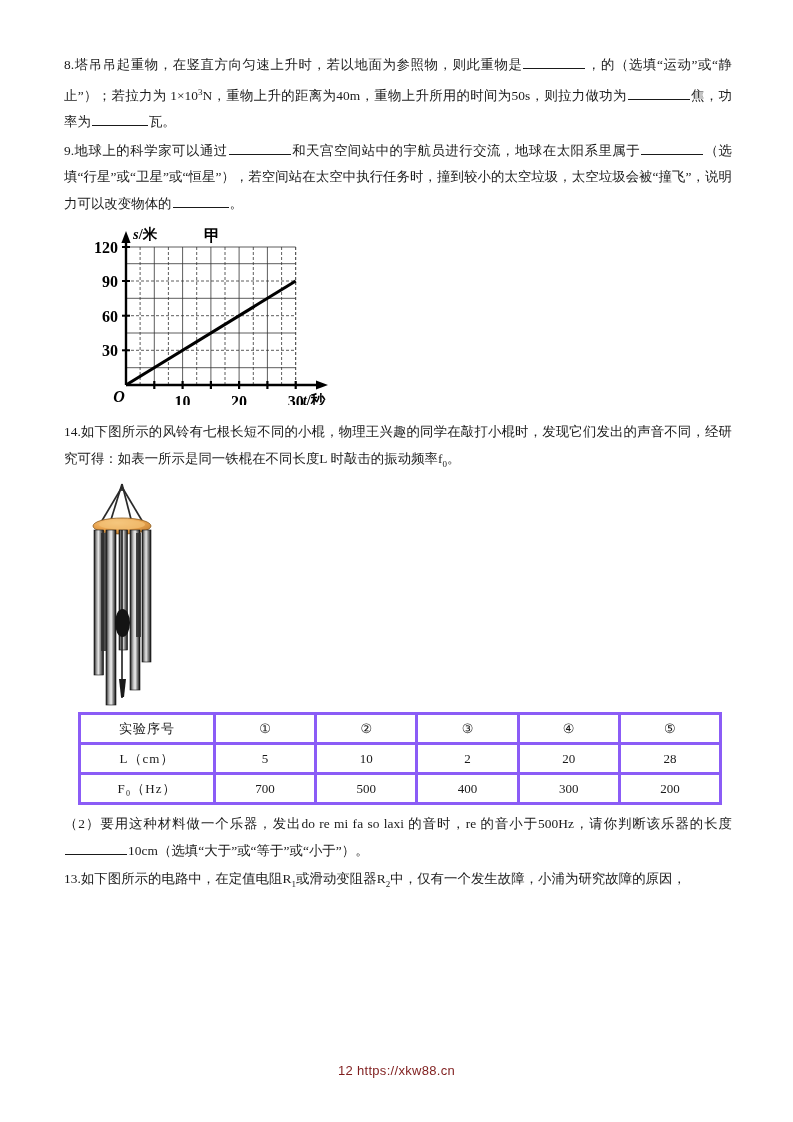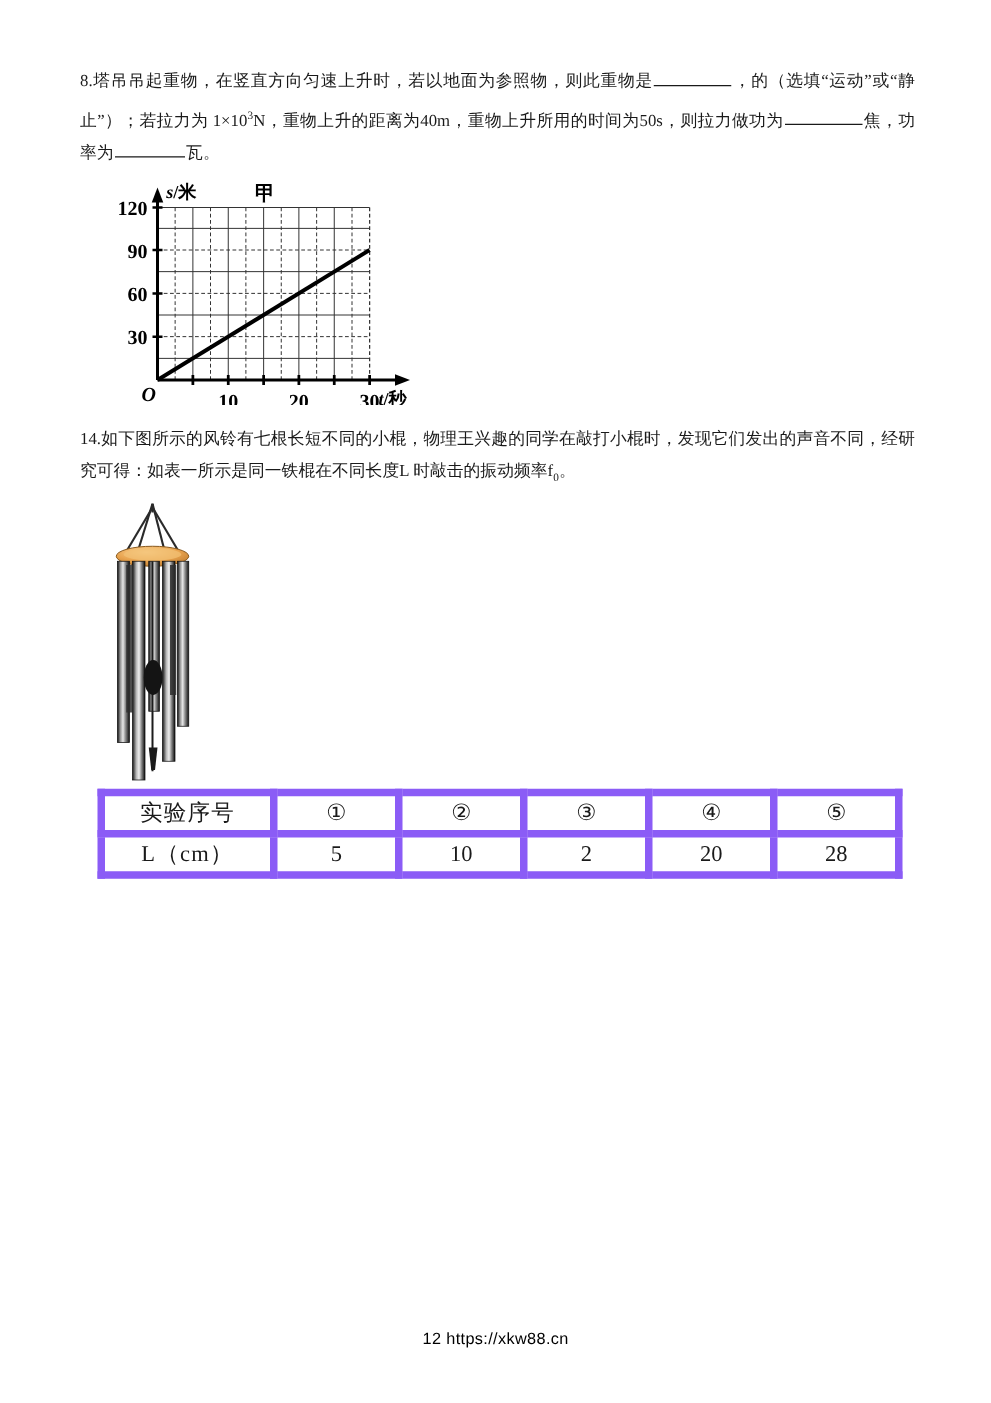--- a/index.html
+++ b/index.html
@@ -69,56 +69,59 @@
   .fig-chime svg { display: block; }
 
   
   table.data-table {
     border-collapse: collapse;
     width: 644px;
     margin: 4px 0 6px 14px;
     table-layout: fixed;
   }
   table.data-table td {
-    border: 6px solid #8b5cf6;
+    border: 3px solid #8b5cf6;
     height: 25px;
     text-align: center;
     vertical-align: middle;
-    font-size: 18px;
+    font-size: 13px;
     font-family: "Liberation Serif", serif;
     padding: 1px 2px;
   }
   table.data-table td.rowhead {
     width: 128px;
     letter-spacing: 1px;
   }
 
   
   .footer {
     position: absolute;
     left: 0;
     top: 1063px;
     width: 793px;
     text-align: center;
     font-size: 13px;
-    color: #000000;
+    color: #7f1d1d;
     font-family: "Liberation Sans", sans-serif;
     letter-spacing: 0.3px;
   }
 </style>
 </head>
 <body>
 
 <div class="page">
   <div class="content">
 
     <p class="qblock">
       <span>8.塔吊吊起重物，在竖直方向匀速上升时，若以地面为参照物，则此重物是</span><span class="blank b-lg"></span><span>，的（选填“运动”</span><span>或“静止”）；若拉力为 1×10</span><sup>3</sup><span>N，重物上升的距离为40m，重物上升所用的时间为50s，则拉力做功为</span><span class="blank b-lg"></span><span>焦，功率为</span><span class="blank b-md"></span><span>瓦。</span>
     </p>
 
+    <p class="qblock">
+      <span>9.地球上的科学家可以通过</span><span class="blank b-lg"></span><span>和天宫空间站中的宇航员进行交流，地球在太阳系里属于</span><span class="blank b-lg"></span><span>（选</span><span>填“行星”或“卫星”或“恒星”），若空间站在太空中执行任务时，撞到较小的太空垃圾，太空垃圾会被</span><span>“撞飞”，说明力可以改变物体的</span><span class="blank b-md"></span><span>。</span>
+    </p>
 
 
 
     <div class="fig-graph">
       <svg width="250" height="180" viewBox="0 0 250 180">
 
         <defs></defs>
 
         <g stroke="#333" stroke-width="0.8">
           <line x1="54.1" y1="22" x2="54.1" y2="160" stroke-dasharray="3,2"></line>
@@ -254,22 +257,36 @@
           <td>⑤</td>
         </tr>
         <tr>
           <td class="rowhead">L（cm）</td>
           <td>5</td>
           <td>10</td>
           <td>2</td>
           <td>20</td>
           <td>28</td>
         </tr>
+        <tr>
+          <td class="rowhead">F₀（Hz）</td>
+          <td>700</td>
+          <td>500</td>
+          <td>400</td>
+          <td>300</td>
+          <td>200</td>
+        </tr>
       </tbody>
     </table>
 
 
-
+    <p class="qblock">
+      <span>（2）要用这种材料做一个乐器，发出do re mi fa so laxi 的音时，re 的音小于500Hz，请你判断该乐器</span><span>的长度</span><span class="blank b-lg"></span><span>10cm（选填“大于”或“等于”或“小于”）。</span>
+    </p>
+
+    <p class="qblock">
+      <span>13.如下图所示的电路中，在定值电阻R</span><sub>1</sub><span>或滑动变阻器R</span><sub>2</sub><span>中，仅有一个发生故障，小浦为研究故障的原因，</span>
+    </p>
 
   </div>
 
   <div class="footer">12 https://xkw88.cn</div>
 </div>
 
 </body></html>

